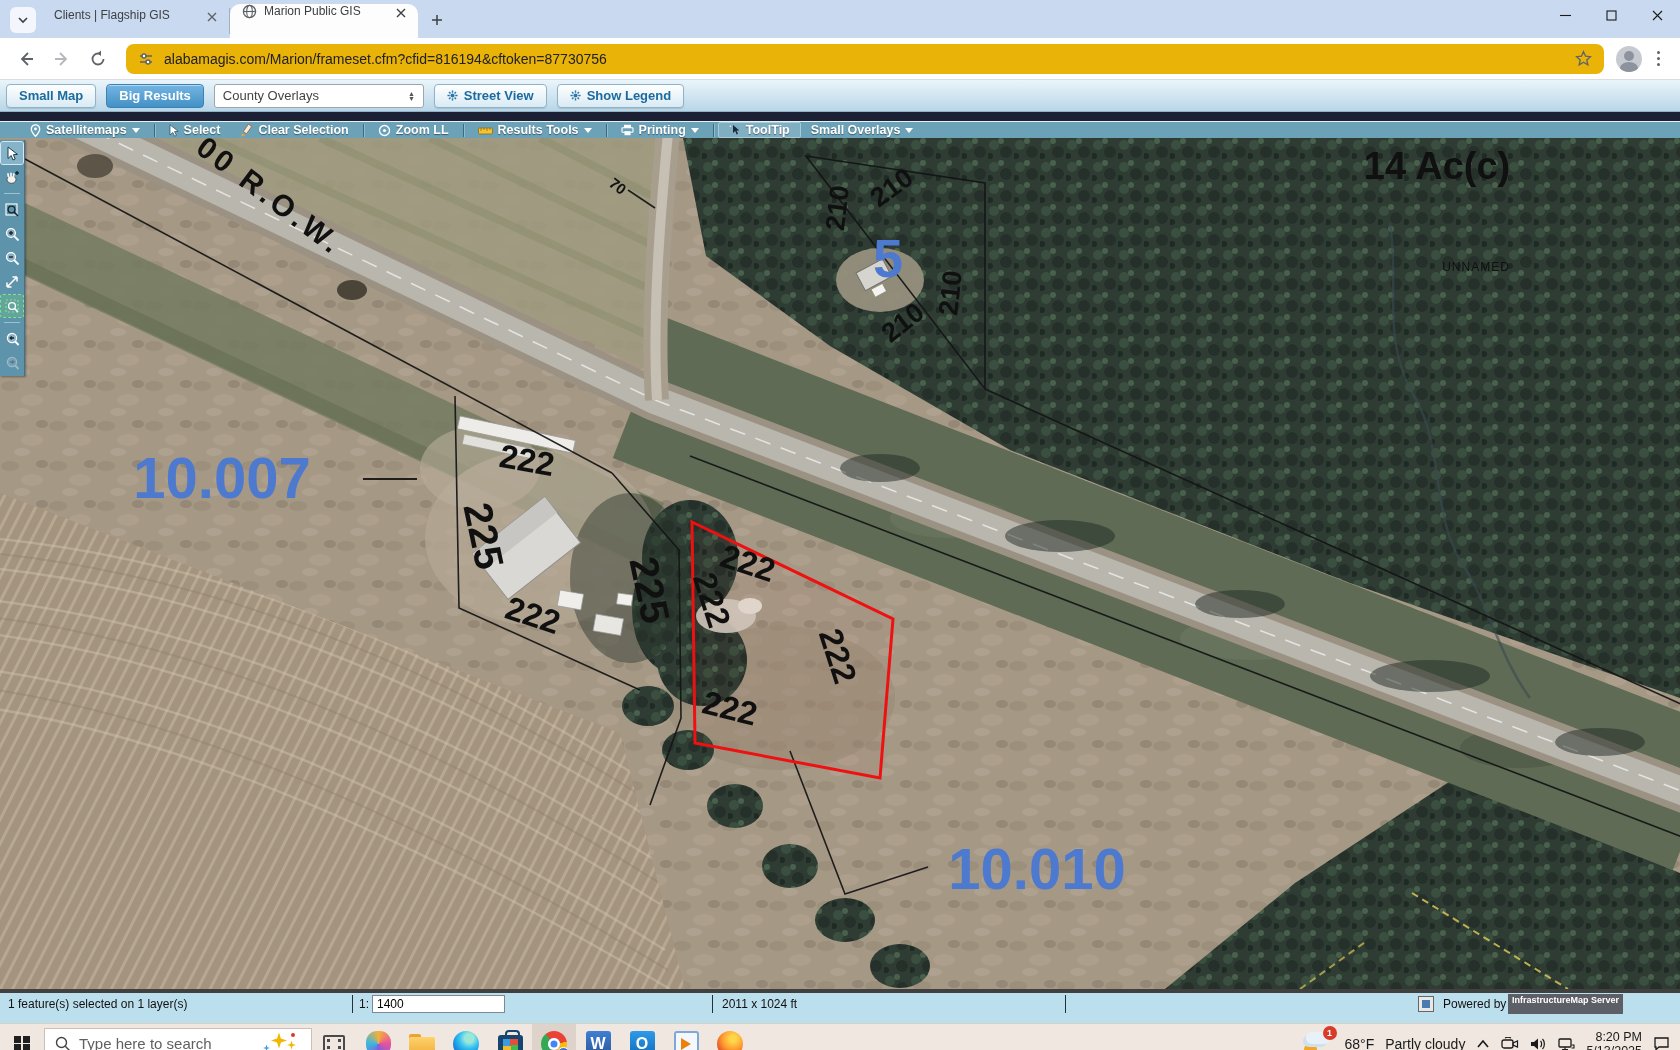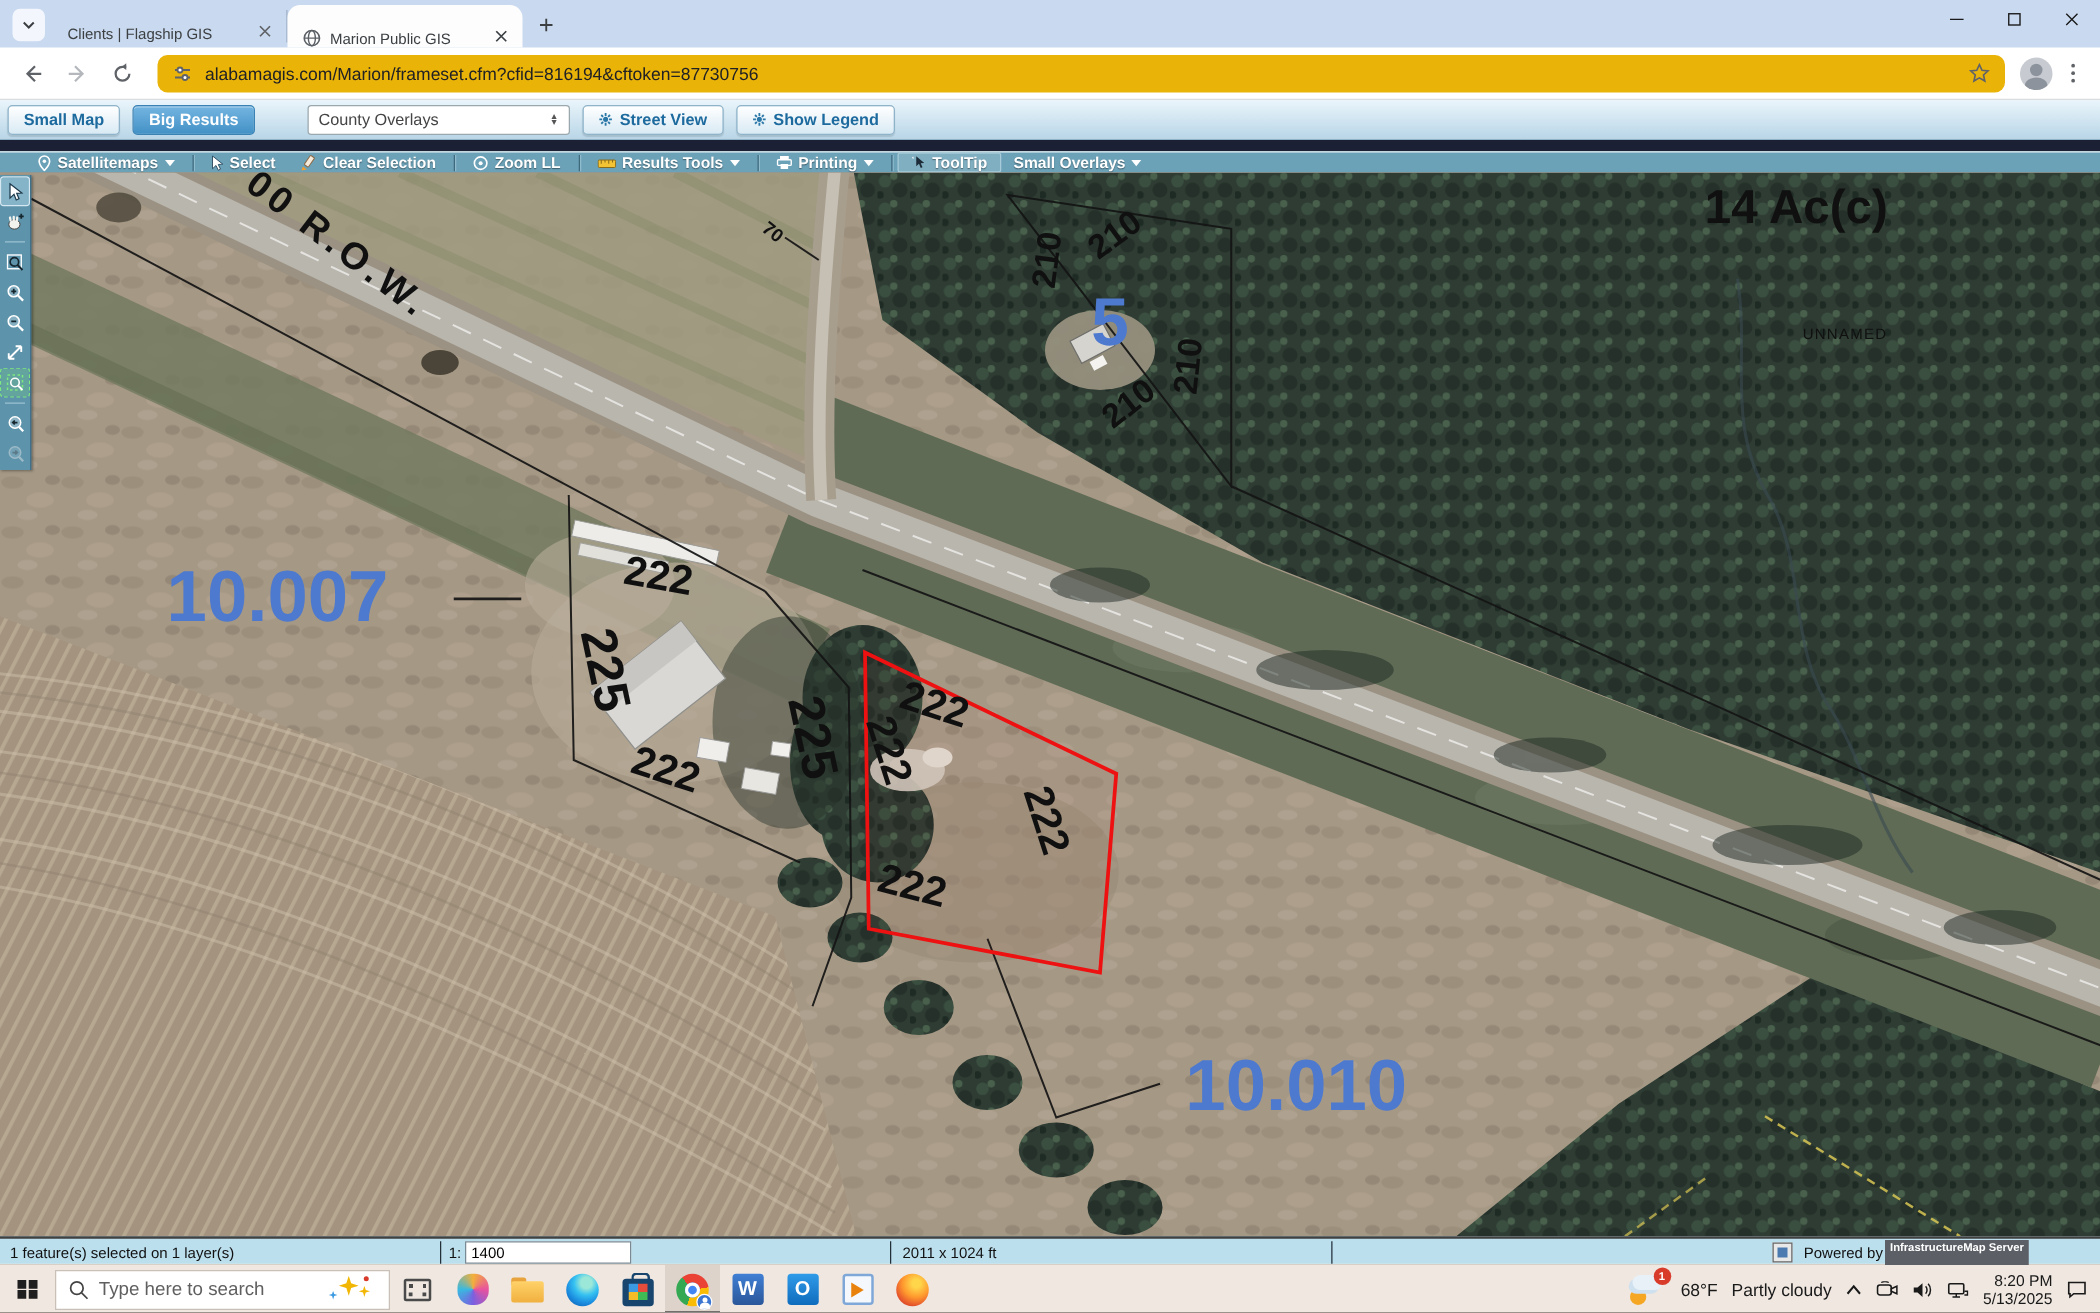--- a/index.html
+++ b/index.html
@@ -4,21 +4,21 @@
 <style>
   * { margin:0; padding:0; box-sizing:border-box; }
   html,body { width:1680px; height:1050px; overflow:hidden; }
   body { font-family:"Liberation Sans", sans-serif; background:#000; }
   .screen { position:relative; width:1680px; height:1050px; background:#fff; overflow:hidden; }
 
   
   .tabstrip { position:relative; height:38px; background:#c9d9ef; display:flex; align-items:flex-end; }
   .tab-search { width:26px; height:26px; margin:0 6px 5px 10px; border-radius:6px; background:#f3f7fd;
                 display:flex; align-items:center; justify-content:center; }
-  .tab { width:188px; height:34px; display:flex; align-items:flex-end; padding:0 8px 0 12px;
+  .tab { width:188px; height:34px; display:flex; align-items:flex-start; padding:0 8px 0 12px;
          font-size:12px; color:#3c4043; }
   .tab.inactive { border-right:1px solid #9fb0c7; margin-bottom:4px; height:26px; }
   .tab.active { background:#fdfdfe; border-radius:10px 10px 0 0; height:34px; }
   .tab .title { flex:1; white-space:nowrap; overflow:hidden; text-overflow:ellipsis; }
   .tab .close { width:18px; height:18px; border-radius:50%; display:flex; align-items:center; justify-content:center; }
   .newtab { width:26px; height:26px; margin:0 0 5px 6px; display:flex; align-items:center; justify-content:center; }
   .win-controls { position:absolute; right:0; top:0; height:30px; display:flex; }
   .win-btn { width:46px; height:30px; display:flex; align-items:center; justify-content:center; }
 
   .navbar { height:42px; background:#fff; display:flex; align-items:center; padding:0 10px; gap:4px;
@@ -35,21 +35,21 @@
 
   
   .apptoolbar { height:32px; background:linear-gradient(#eaf5fb,#b9d6e7); border-bottom:1px solid #8fb3c9;
                 display:flex; align-items:center; padding:0 6px; gap:10px; }
   .gis-btn { height:24px; padding:0 12px; border:1px solid #8fb3c9; border-radius:4px;
              background:linear-gradient(#ffffff,#d9eaf4); color:#1d6a9e; font-weight:bold; font-size:13px;
              display:flex; align-items:center; gap:6px; box-shadow:0 1px 1px rgba(0,0,0,.12); }
   .gis-btn.primary { background:linear-gradient(#74b5e1,#4391c6); border-color:#3a82b4; color:#fff;
                      box-shadow:inset 0 1px 0 rgba(255,255,255,.45); }
   .gis-select { width:210px; height:24px; border:1px solid #9aa7ad; border-radius:3px; background:#fff;
-                display:flex; align-items:center; padding:0 8px; font-size:13px; color:#444;margin-left:32px; }
+                display:flex; align-items:center; padding:0 8px; font-size:13px; color:#444; }
   .gis-select .sel-label { flex:1; }
   .updown { display:flex; flex-direction:column; line-height:5px; font-size:7px; color:#555; }
 
   
   .menubar { height:26px; background:#1b2034; position:relative; }
   .menubar .bar { position:absolute; left:0; right:0; bottom:0; height:17px; background:#6ca2b8;
                   border-top:1px solid #e8f2f6; display:flex; align-items:center; font-size:12.5px;
                   font-weight:bold; color:#fff; text-shadow:0 1px 1px rgba(0,0,0,.45);padding-left:20px; }
   .menu-item { display:flex; align-items:center; gap:5px; padding:0 10px; height:17px; white-space:nowrap; }
   .menu-sep { width:1px; height:13px; background:#3f6a7e; box-shadow:1px 0 0 #8fbccd; margin:0 4px; }
@@ -67,21 +67,21 @@
   .side-tools { position:absolute; left:0; top:2px; width:25px; background:#5d93ab; padding:2px 1px;
                 display:flex; flex-direction:column; align-items:center; gap:2px;
                 border-right:1px solid #40708a; box-shadow:1px 1px 2px rgba(0,0,0,.35); }
   .tool-btn { width:22px; height:22px; display:flex; align-items:center; justify-content:center; border-radius:2px; }
   .tool-btn.selected { background:#85b4c8; outline:1px solid #d5e8f1; }
   .tool-btn.green { background:rgba(120,220,120,.25); outline:1px dashed #7fe87f; }
   .tool-btn.disabled { opacity:.45; }
   .tool-div { width:16px; height:1px; background:#9cc2d2; margin:3px 0; }
 
   
-  .statusbar { position:relative; height:22px; background:var(--statusbar-color,#bcdfee); border-top:2px solid #404040;
+  .statusbar { position:relative; height:34px; background:var(--statusbar-color,#bcdfee); border-top:4px solid #404040;
                font-size:12px; color:#111; }
   .statusbar .abs { position:absolute; top:0; height:22px; display:flex; align-items:center; }
   .vsep { position:absolute; top:2px; width:1px; height:18px; background:#23303a; }
   .scale-input { width:133px; height:18px; border:1px solid #7a8a94; background:#fff; font-size:12px;
                  padding:0 4px; font-family:"Liberation Sans",sans-serif; }
   .pb-badge { background:#5c6066; color:#fff; font-size:9px; font-weight:bold; line-height:10px;
               padding:1px 4px; text-align:right; height:20px; display:flex; flex-direction:row; justify-content:center; }
   .mini-app { width:16px; height:16px; border:1px solid #666; background:#e8e8e8; display:flex; align-items:center; justify-content:center; }
   .mini-app i { width:8px; height:8px; background:#4a7ab0; display:block; }
 

